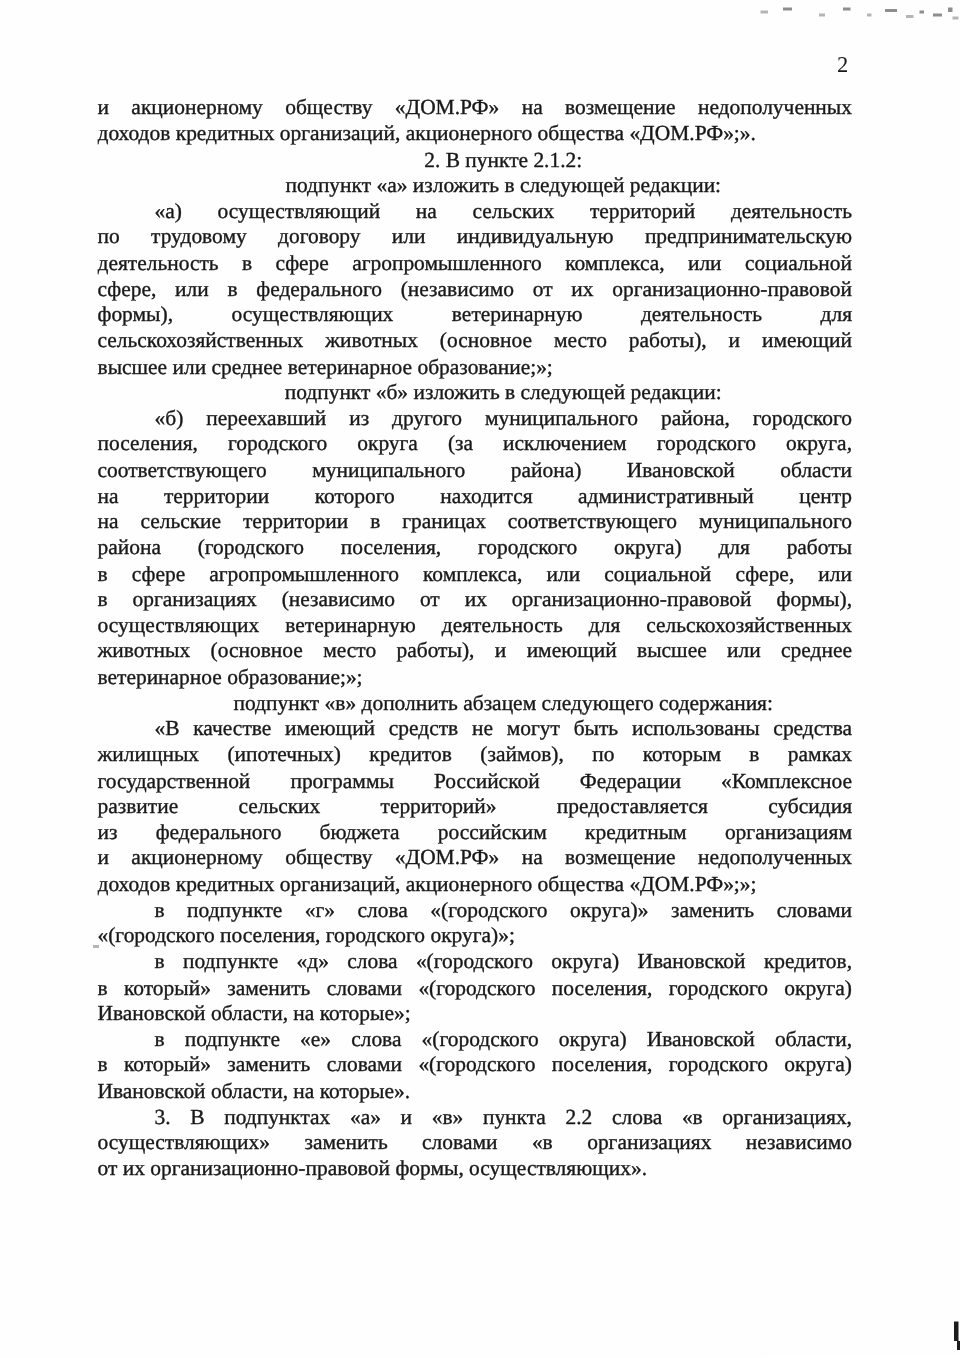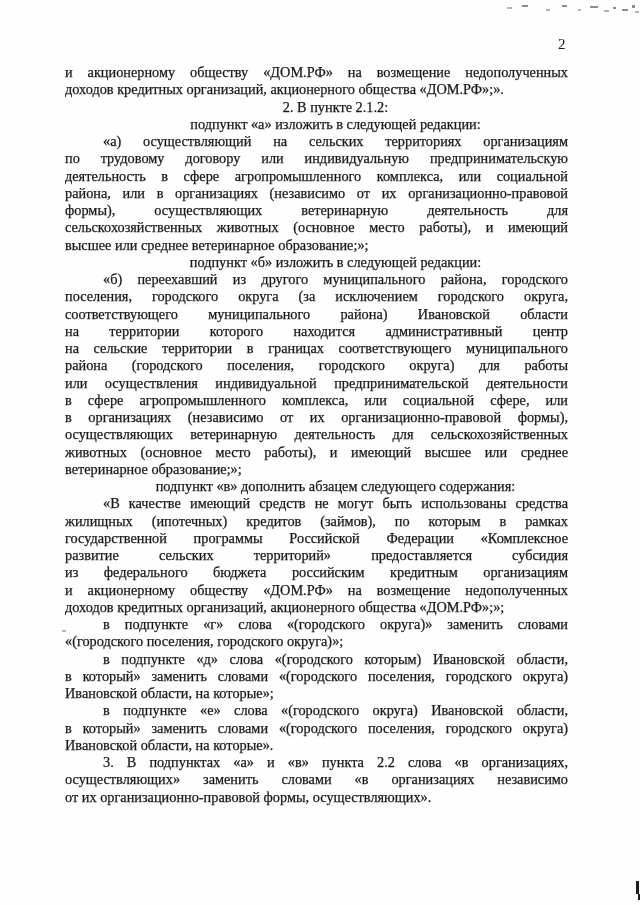--- a/index.html
+++ b/index.html
@@ -71,51 +71,50 @@
   <div class="edge-mark" style="left:636px; top:881px; width:3px; height:13px;"></div>
   <div class="edge-mark" style="left:638px; top:894px; width:2px; height:6px;"></div>
 
   <div class="page-number">2</div>
 
   <div class="textblock">
       <div class="line just">и акционерному обществу «ДОМ.РФ» на возмещение недополученных</div>
       <div class="line">доходов кредитных организаций, акционерного общества «ДОМ.РФ»;».</div>
       <div class="line indent">2. В пункте 2.1.2:</div>
       <div class="line indent">подпункт «а» изложить в следующей редакции:</div>
-      <div class="line just indent">«а) осуществляющий на сельских территориях организациям</div>
+      <div class="line just indent">«а) осуществляющий на сельских территорий деятельность</div>
       <div class="line just">по трудовому договору или индивидуальную предпринимательскую</div>
       <div class="line just">деятельность в сфере агропромышленного комплекса, или социальной</div>
-      <div class="line just">района, или в организациях (независимо от их организационно-правовой</div>
+      <div class="line just">сфере, или в федерального (независимо от их организационно-правовой</div>
       <div class="line just">формы), осуществляющих ветеринарную деятельность для</div>
       <div class="line just">сельскохозяйственных животных (основное место работы), и имеющий</div>
       <div class="line">высшее или среднее ветеринарное образование;»;</div>
       <div class="line indent">подпункт «б» изложить в следующей редакции:</div>
       <div class="line just indent">«б) переехавший из другого муниципального района, городского</div>
       <div class="line just">поселения, городского округа (за исключением городского округа,</div>
       <div class="line just">соответствующего муниципального района) Ивановской области</div>
       <div class="line just">на территории которого находится административный центр</div>
       <div class="line just">на сельские территории в границах соответствующего муниципального</div>
       <div class="line just">района (городского поселения, городского округа) для работы</div>
-      <div class="line just">или осуществления индивидуальной предпринимательской деятельности</div>
       <div class="line just">в сфере агропромышленного комплекса, или социальной сфере, или</div>
       <div class="line just">в организациях (независимо от их организационно-правовой формы),</div>
       <div class="line just">осуществляющих ветеринарную деятельность для сельскохозяйственных</div>
       <div class="line just">животных (основное место работы), и имеющий высшее или среднее</div>
       <div class="line">ветеринарное образование;»;</div>
       <div class="line indent">подпункт «в» дополнить абзацем следующего содержания:</div>
       <div class="line just indent">«В качестве имеющий средств не могут быть использованы средства</div>
       <div class="line just">жилищных (ипотечных) кредитов (займов), по которым в рамках</div>
       <div class="line just">государственной программы Российской Федерации «Комплексное</div>
       <div class="line just">развитие сельских территорий» предоставляется субсидия</div>
       <div class="line just">из федерального бюджета российским кредитным организациям</div>
       <div class="line just">и акционерному обществу «ДОМ.РФ» на возмещение недополученных</div>
       <div class="line">доходов кредитных организаций, акционерного общества «ДОМ.РФ»;»;</div>
       <div class="line just indent">в подпункте «г» слова «(городского округа)» заменить словами</div>
       <div class="line">«(городского поселения, городского округа)»;</div>
-      <div class="line just indent">в подпункте «д» слова «(городского которым) Ивановской области,</div>
+      <div class="line just indent">в подпункте «д» слова «(городского округа) Ивановской кредитов,</div>
       <div class="line just">в который» заменить словами «(городского поселения, городского округа)</div>
       <div class="line">Ивановской области, на которые»;</div>
       <div class="line just indent">в подпункте «е» слова «(городского округа) Ивановской области,</div>
       <div class="line just">в который» заменить словами «(городского поселения, городского округа)</div>
       <div class="line">Ивановской области, на которые».</div>
       <div class="line just indent">3. В подпунктах «а» и «в» пункта 2.2 слова «в организациях,</div>
       <div class="line just">осуществляющих» заменить словами «в организациях независимо</div>
       <div class="line">от их организационно-правовой формы, осуществляющих».</div>
     </div>
 

